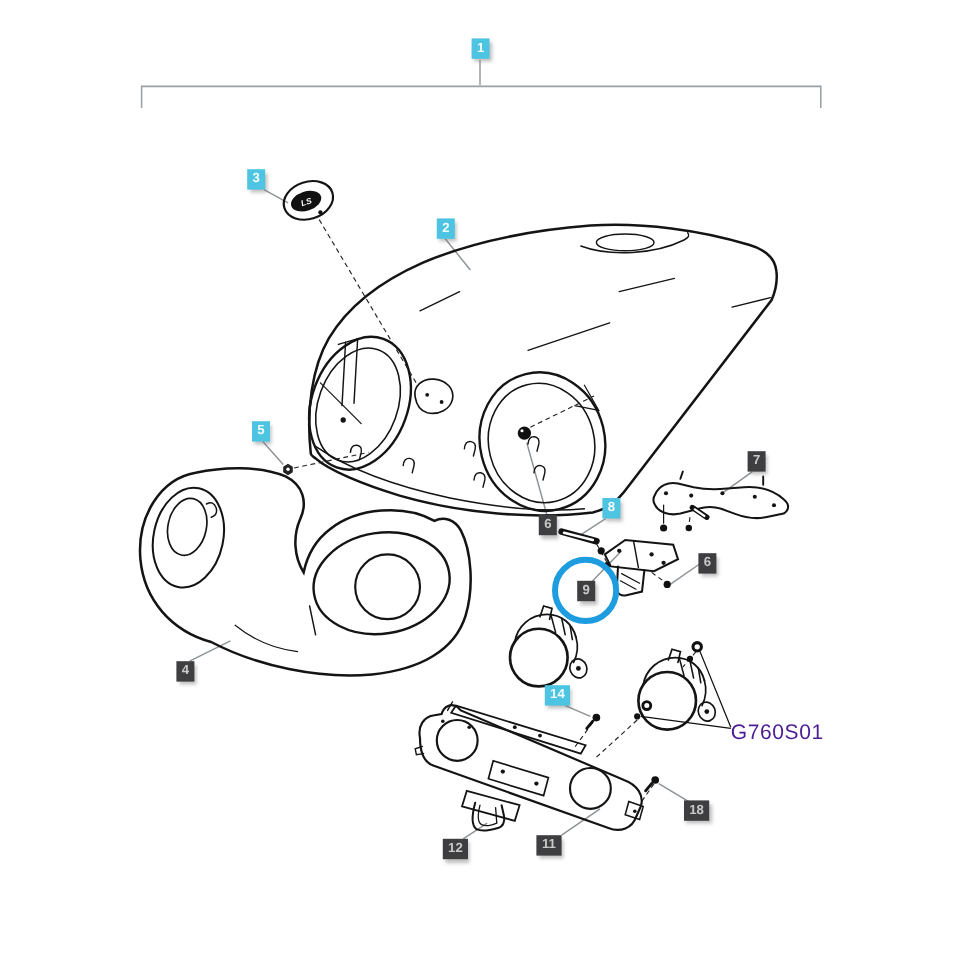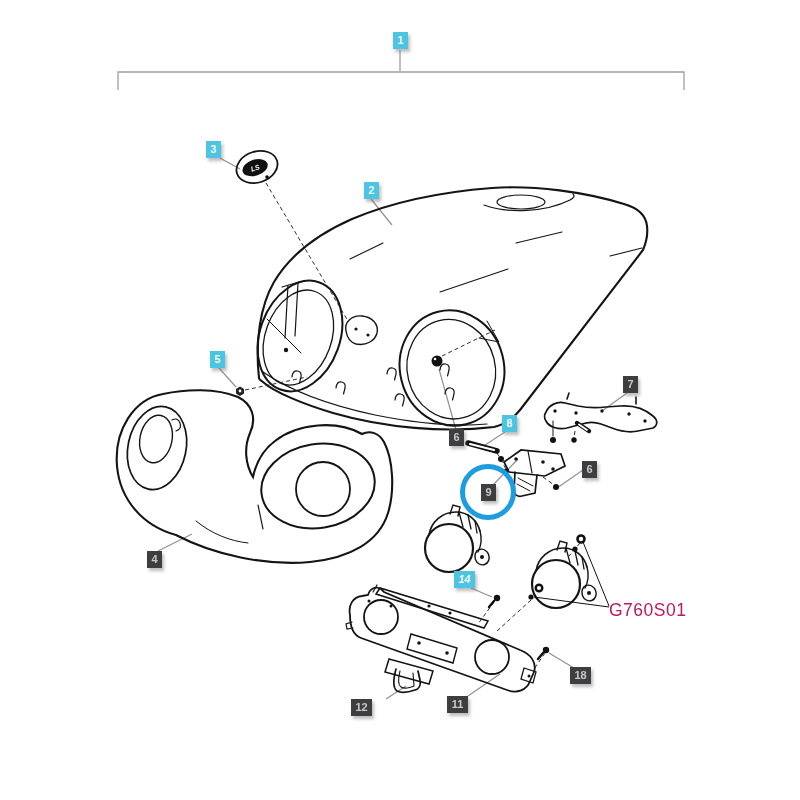--- a/index.html
+++ b/index.html
@@ -7,21 +7,21 @@
           font-family:"Liberation Sans",sans-serif;}
   .artwork{position:absolute;left:0;top:0;}
   .badge{position:absolute;height:17px;min-width:15px;padding:0 1px;box-sizing:border-box;
          font-size:11px;font-weight:bold;line-height:17px;text-align:center;
          box-shadow:2px 3px 3px rgba(110,110,110,.45);cursor:pointer;}
   .badge.cyan{background:#4cc4e2;color:#f4fcff;}
   .badge.dark{background:#3e3e40;color:#c9c9c9;}
   .badge.wide{min-width:21px;}
   .highlight-ring{position:absolute;left:460px;top:464px;width:56px;height:56px;
          border:5px solid #1d9ce0;border-radius:50%;box-sizing:border-box;pointer-events:none;}
-  .asm-code{position:absolute;left:609px;top:600px;font-size:17.5px;color:#be185d;
+  .asm-code{position:absolute;left:609px;top:600px;font-size:17.5px;color:#4c1d95;
          letter-spacing:.5px;cursor:pointer;}
 </style>
 </head>
 <body>
 
 <div class="canvas">
 
   <svg class="artwork" width="800" height="800" viewBox="0 0 800 800">
 
     <g stroke="#9aa0a6" fill="none" stroke-width="1.3">
@@ -265,21 +265,21 @@
   <div class="badge cyan" style="left:364px;top:182px;">2</div>
   <div class="badge cyan" style="left:206px;top:141px;">3</div>
   <div class="badge dark" style="left:147px;top:551px;">4</div>
   <div class="badge cyan" style="left:210px;top:351px;">5</div>
   <div class="badge dark" style="left:449px;top:429px;">6</div>
   <div class="badge dark" style="left:582px;top:461px;">6</div>
   <div class="badge dark" style="left:623px;top:376px;">7</div>
   <div class="badge cyan" style="left:502px;top:415px;">8</div>
   <div class="badge dark" style="left:481px;top:484px;">9</div>
   <div class="badge dark wide" style="left:447px;top:696px;">11</div>
-  <div class="badge dark wide" style="left:351px;top:699px;">12</div>
+  <div class="badge dark wide" style="left:369px;top:699px;">12</div>
   <div class="badge dark wide" style="left:570px;top:667px;">18</div>
-  <div class="badge cyan wide" style="left:454px;top:571px;font-style:italic;">14</div>
+  <div class="badge cyan wide" style="left:454px;top:571px;">14</div>
 
   <div class="highlight-ring"></div>
 
   <div class="asm-code">G760S01</div>
 
 </div>
 
 </body></html>

